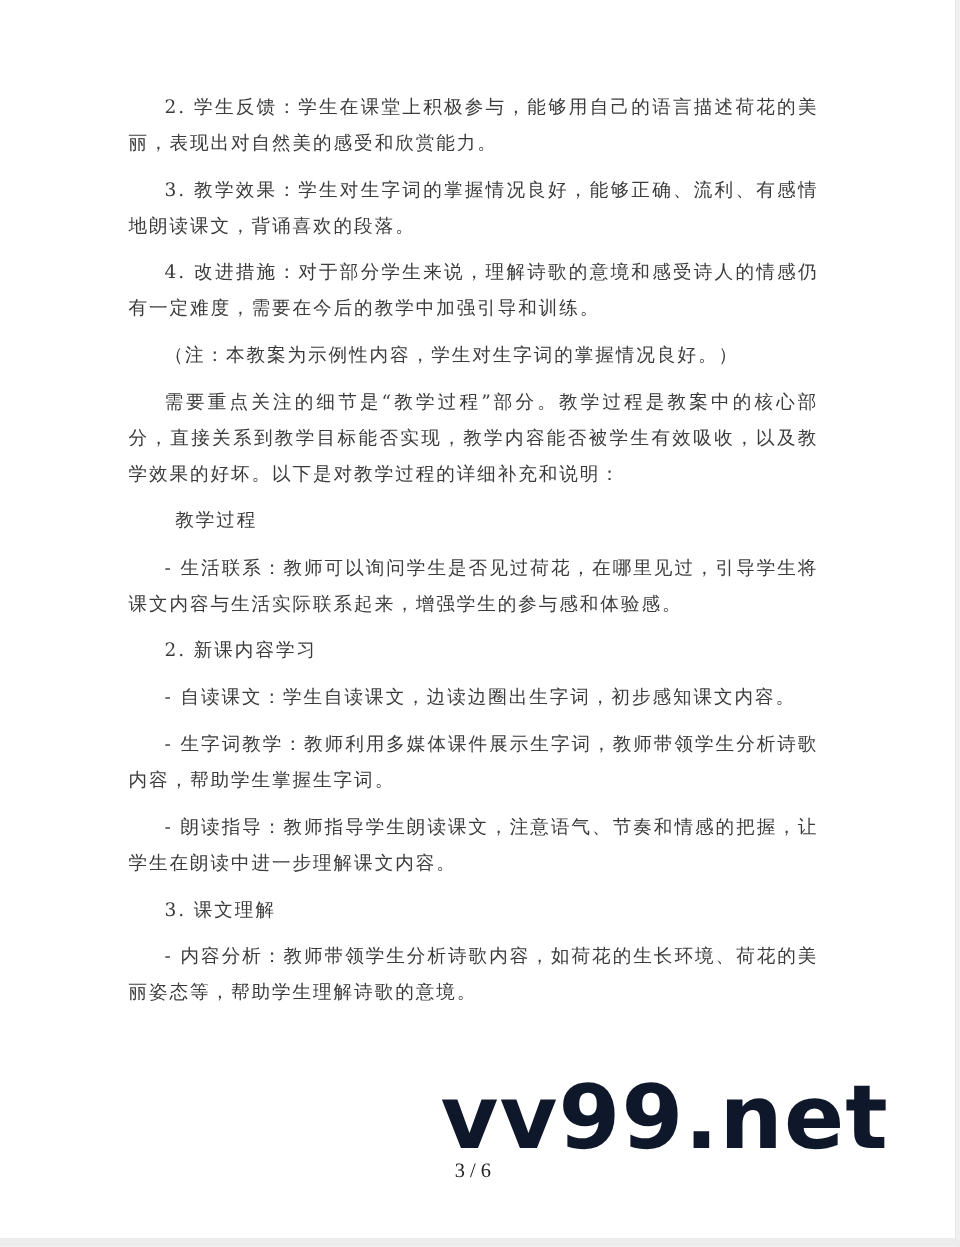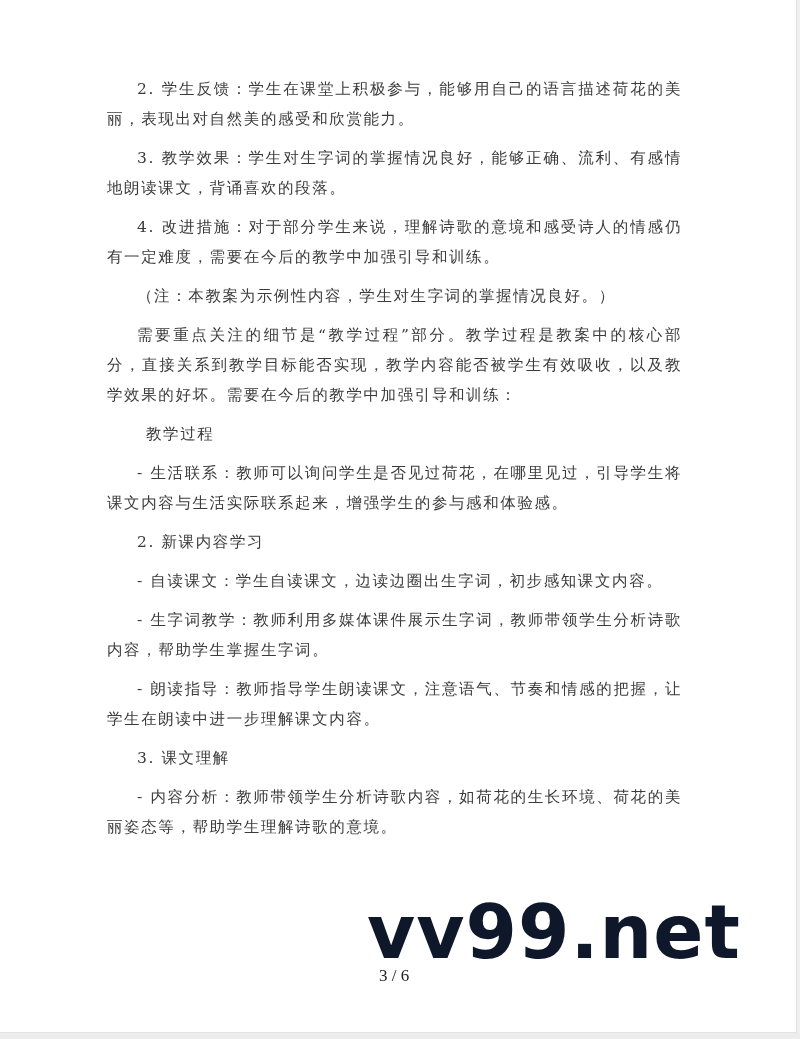--- a/index.html
+++ b/index.html
@@ -85,21 +85,21 @@
 <body>
 
 <div class="page">
   <div class="watermark">vv99.net</div>
 
   <div class="content">
     <p class="para indent">2. 学生反馈：学生在课堂上积极参与，能够用自己的语言描述荷花的美丽，表现出对自然美的感受和欣赏能力。</p>
     <p class="para indent">3. 教学效果：学生对生字词的掌握情况良好，能够正确、流利、有感情地朗读课文，背诵喜欢的段落。</p>
     <p class="para indent">4. 改进措施：对于部分学生来说，理解诗歌的意境和感受诗人的情感仍有一定难度，需要在今后的教学中加强引导和训练。</p>
     <p class="para indent">（注：本教案为示例性内容，学生对生字词的掌握情况良好。）</p>
-    <p class="para indent">需要重点关注的细节是“教学过程”部分。教学过程是教案中的核心部分，直接关系到教学目标能否实现，教学内容能否被学生有效吸收，以及教学效果的好坏。需要在今后的教学中加强引导和训练：</p>
+    <p class="para indent">需要重点关注的细节是“教学过程”部分。教学过程是教案中的核心部分，直接关系到教学目标能否实现，教学内容能否被学生有效吸收，以及教学效果的好坏。以下是对教学过程的详细补充和说明：</p>
     <p class="para heading-center">教学过程</p>
     <p class="para indent">- 生活联系：教师可以询问学生是否见过荷花，在哪里见过，引导学生将课文内容与生活实际联系起来，增强学生的参与感和体验感。</p>
     <p class="para indent">2. 新课内容学习</p>
     <p class="para indent">- 自读课文：学生自读课文，边读边圈出生字词，初步感知课文内容。</p>
     <p class="para indent">- 生字词教学：教师利用多媒体课件展示生字词，教师带领学生分析诗歌内容，帮助学生掌握生字词。</p>
     <p class="para indent">- 朗读指导：教师指导学生朗读课文，注意语气、节奏和情感的把握，让学生在朗读中进一步理解课文内容。</p>
     <p class="para indent">3. 课文理解</p>
     <p class="para indent">- 内容分析：教师带领学生分析诗歌内容，如荷花的生长环境、荷花的美丽姿态等，帮助学生理解诗歌的意境。</p>
   </div>
 

